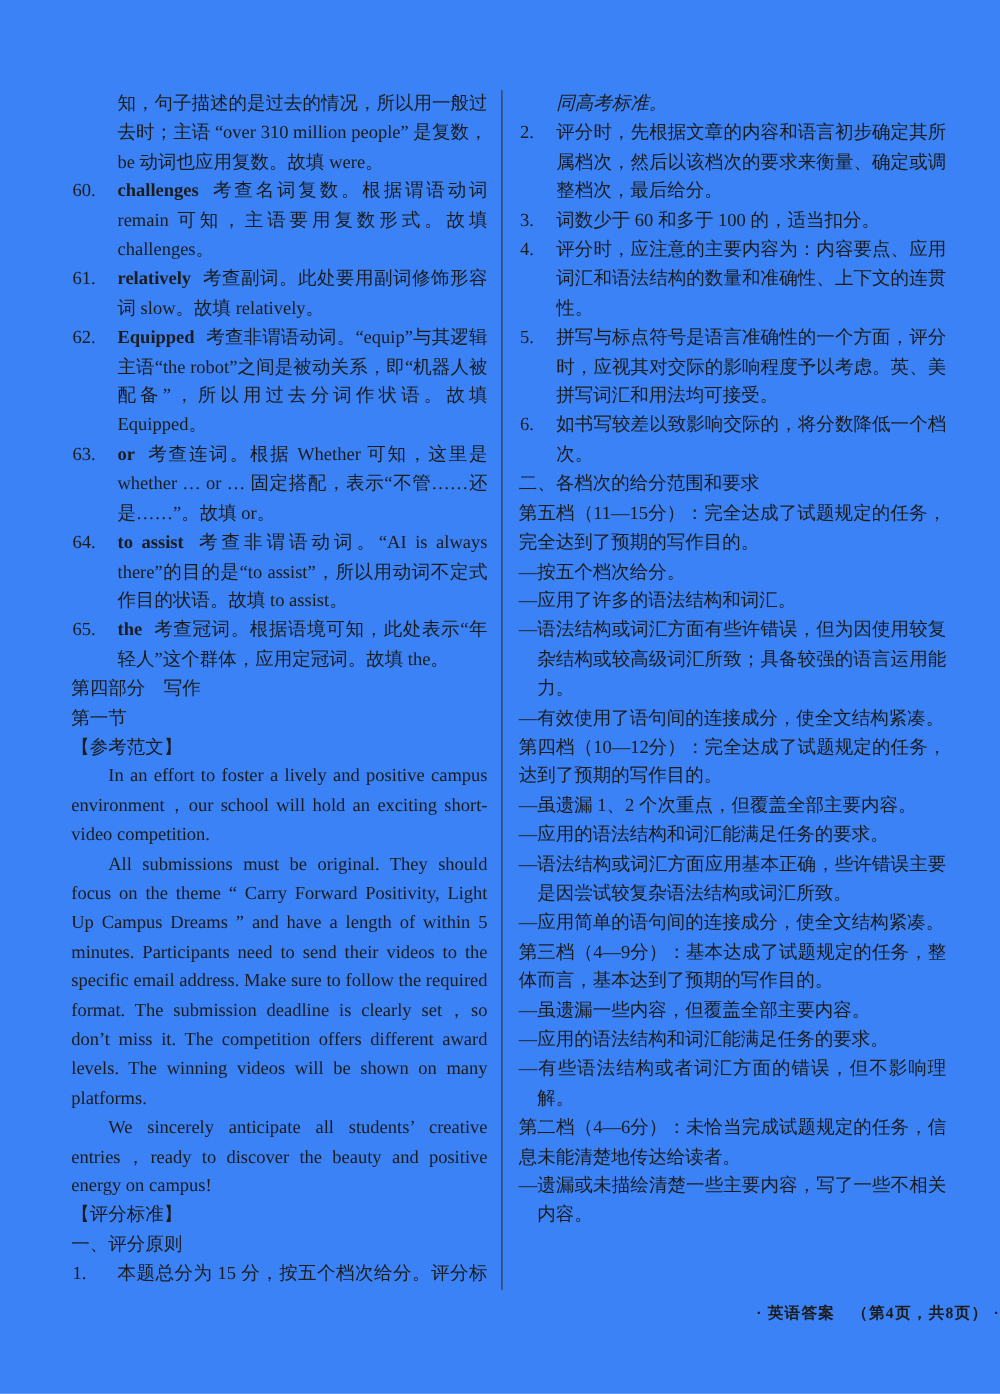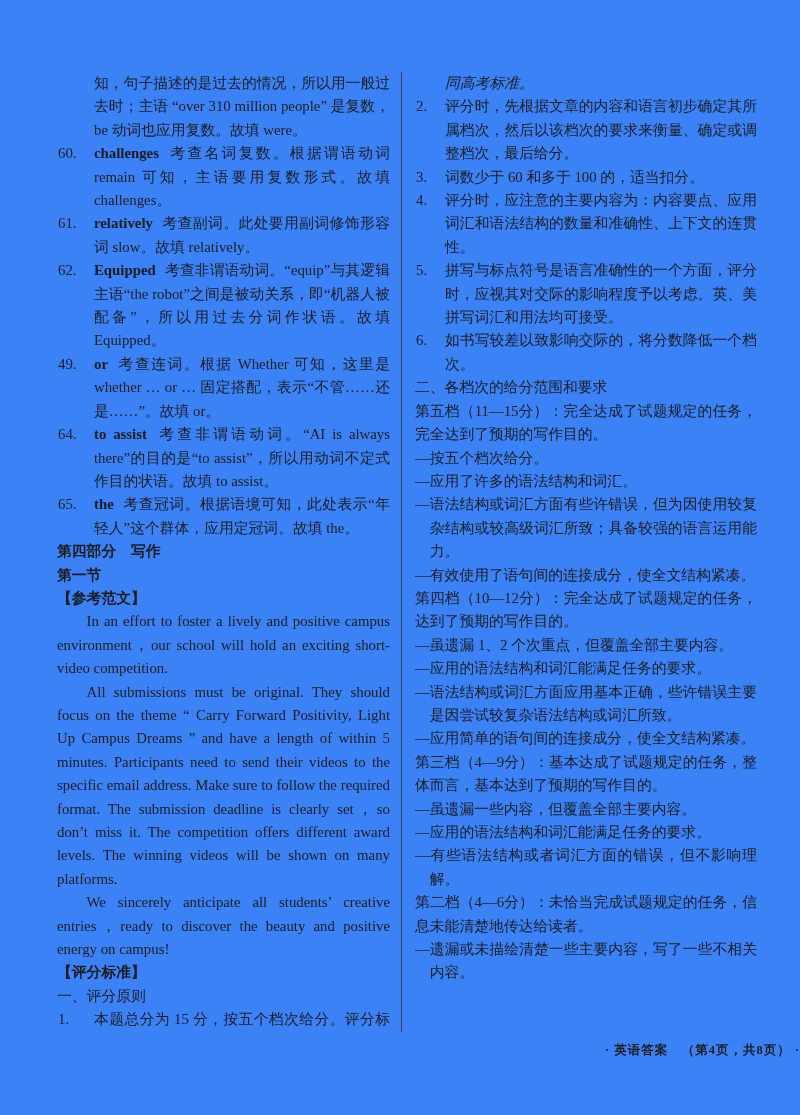--- a/index.html
+++ b/index.html
@@ -33,21 +33,21 @@
   .col-right { width: 342px; padding-left: 13px; }
 
   .blk { margin: 0; }
   .blk.num { position: relative; }
   .col-left  .blk.num { padding-left: 37px; }
   .col-right .blk.num { padding-left: 30px; }
   .blk.num .n { position: absolute; left: 1px; top: 0; }
   .col-left  .blk.numcont { padding-left: 37px; }
   .col-right .blk.numcont { padding-left: 30px; font-style: italic; }
   .blk .ans { font-weight: bold; margin-right: 0.62em; }
-  .blk.heading { font-weight: bold; }
+  .blk.heading { font-weight: normal; }
   .blk.essay { text-indent: 2em; }
   .blk.dash { padding-left: 1em; text-indent: -1em; }
 
   .footer {
     position: absolute;
     left: 0; right: 0; top: 1042px;
     text-align: right;
     font-size: 12.5px;
     font-weight: bold;
     letter-spacing: 1px;
@@ -57,21 +57,21 @@
 </head>
 <body>
 
 <div class="page">
   <div class="columns">
     <div class="col col-left">
         <div class="blk numcont">知，句子描述的是过去的情况，所以用一般过去时；主语 “over 310 million people” 是复数，be 动词也应用复数。故填 were。</div>
         <div class="blk num"><span class="n">60.</span><span class="ans">challenges</span>考查名词复数。根据谓语动词 remain 可知，主语要用复数形式。故填 challenges。</div>
         <div class="blk num"><span class="n">61.</span><span class="ans">relatively</span>考查副词。此处要用副词修饰形容词 slow。故填 relatively。</div>
         <div class="blk num"><span class="n">62.</span><span class="ans">Equipped</span>考查非谓语动词。“equip”与其逻辑主语“the robot”之间是被动关系，即“机器人被配备”，所以用过去分词作状语。故填 Equipped。</div>
-        <div class="blk num"><span class="n">49.</span><span class="ans">or</span>考查连词。根据 Whether 可知，这里是 whether … or … 固定搭配，表示“不管……还是……”。故填 or。</div>
+        <div class="blk num"><span class="n">63.</span><span class="ans">or</span>考查连词。根据 Whether 可知，这里是 whether … or … 固定搭配，表示“不管……还是……”。故填 or。</div>
         <div class="blk num"><span class="n">64.</span><span class="ans">to assist</span>考查非谓语动词。“AI is always there”的目的是“to assist”，所以用动词不定式作目的状语。故填 to assist。</div>
         <div class="blk num"><span class="n">65.</span><span class="ans">the</span>考查冠词。根据语境可知，此处表示“年轻人”这个群体，应用定冠词。故填 the。</div>
         <div class="blk heading">第四部分　写作</div>
         <div class="blk heading">第一节</div>
         <div class="blk heading">【参考范文】</div>
         <div class="blk essay">In an effort to foster a lively and positive campus environment，our school will hold an exciting short-video competition.</div>
         <div class="blk essay">All submissions must be original. They should focus on the theme “ Carry Forward Positivity, Light Up Campus Dreams ” and have a length of within 5 minutes. Participants need to send their videos to the specific email address. Make sure to follow the required format. The submission deadline is clearly set，so don’t miss it. The competition offers different award levels. The winning videos will be shown on many platforms.</div>
         <div class="blk essay">We sincerely anticipate all students’ creative entries，ready to discover the beauty and positive energy on campus!</div>
         <div class="blk heading">【评分标准】</div>
         <div class="blk para">一、评分原则</div>

